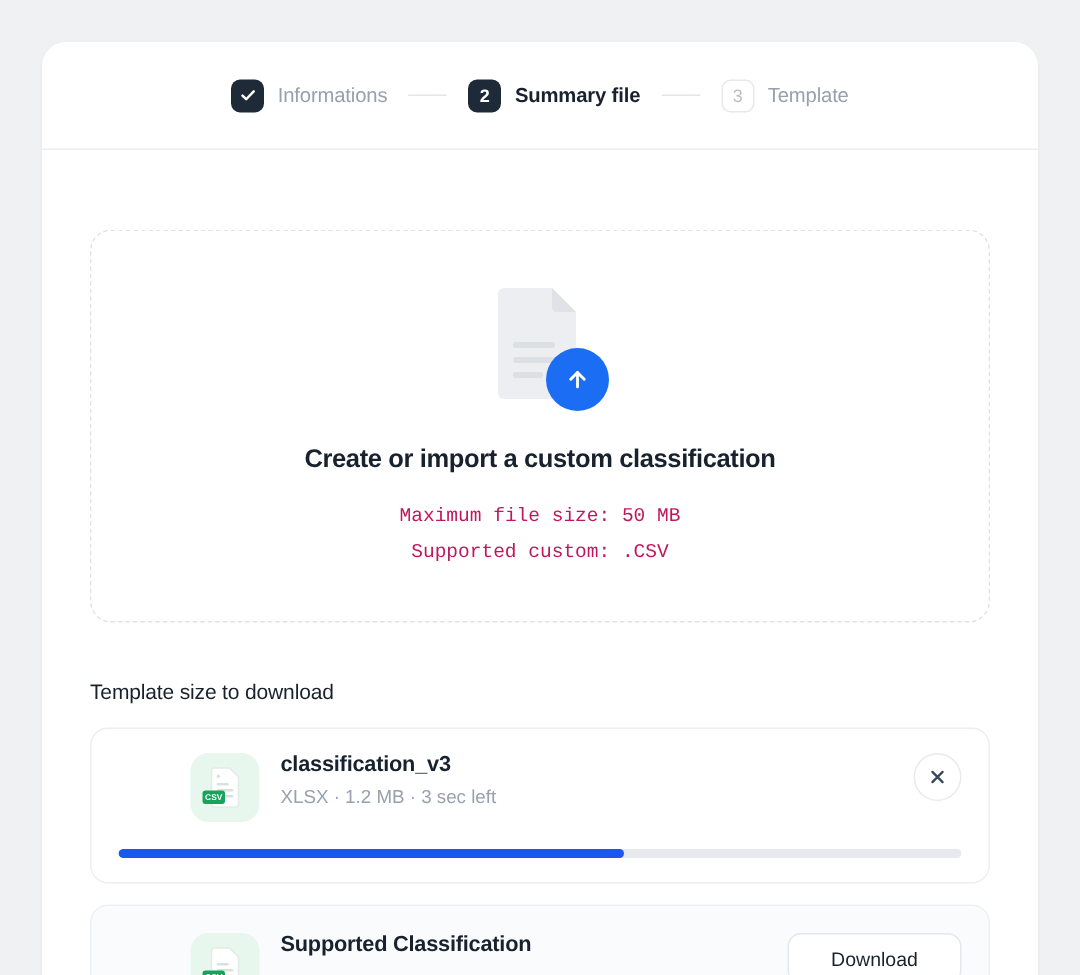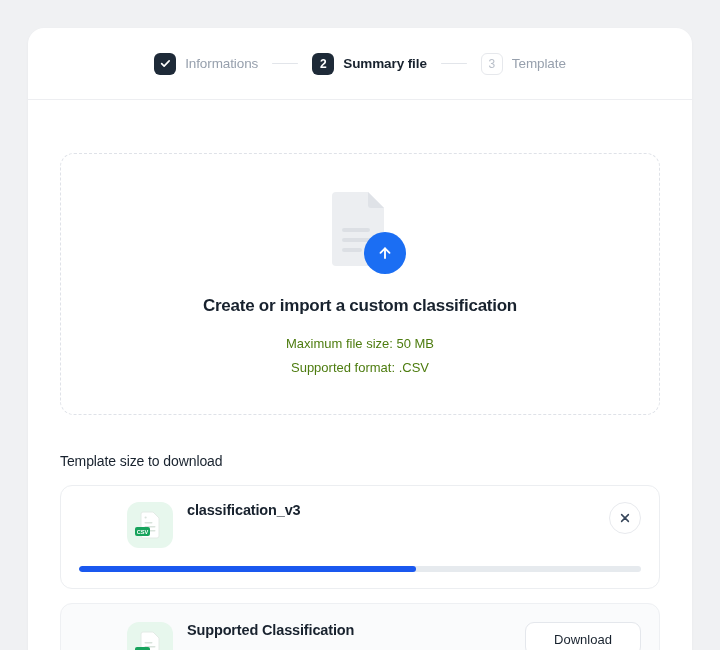--- a/index.html
+++ b/index.html
@@ -135,22 +135,23 @@
   .dz-title {
     font-size: 17px;
     font-weight: bold;
     color: #18222e;
     letter-spacing: -0.25px;
     margin-bottom: 16px;
   }
 
   .dz-sub {
     font-size: 13px;
-    color: #4d7c0f;
+    color: #be185d;
     line-height: 24px;
+    font-family: Liberation Mono, monospace;
   }
 
   
   .section-title {
     margin-top: 38px;
     font-size: 14px;
     color: #18222e;
     letter-spacing: -0.1px;
   }
 
@@ -301,21 +302,21 @@
         <div class="upload-badge">
           <svg width="18" height="18" viewBox="0 0 20 20" aria-hidden="true">
             <path d="M10 15.5 V5" stroke="#ffffff" stroke-width="2.1" stroke-linecap="round"></path>
             <path d="M5 9.8 L10 4.8 L15 9.8" fill="none" stroke="#ffffff" stroke-width="2.1" stroke-linecap="round" stroke-linejoin="round"></path>
           </svg>
         </div>
       </div>
 
       <div class="dz-title">Create or import a custom classification</div>
       <div class="dz-sub">Maximum file size: 50 MB</div>
-      <div class="dz-sub">Supported format: .CSV</div>
+      <div class="dz-sub">Supported custom: .CSV</div>
 
     </div>
 
     <div class="section-title">Template size to download</div>
 
     <div class="file-card">
       <div class="file-row">
 
         <div class="file-icon">
           <svg width="46" height="46" viewBox="0 0 46 46" aria-hidden="true">
@@ -324,20 +325,21 @@
             <rect x="17.5" y="24" width="11" height="1.6" rx="0.8" fill="#d9e3dc"></rect>
             <rect x="17.5" y="28" width="11" height="1.6" rx="0.8" fill="#d9e3dc"></rect>
             <circle cx="18.6" cy="15.5" r="1.1" fill="#d9e3dc"></circle>
             <rect x="8" y="25" width="15" height="9" rx="2" fill="#17a35c"></rect>
             <text x="15.5" y="31.6" font-family="Liberation Sans, sans-serif" font-size="5.6" font-weight="bold" fill="#ffffff" text-anchor="middle">CSV</text>
           </svg>
         </div>
 
         <div class="file-meta-wrap">
           <div class="file-name">classification_v3</div>
+          <div class="file-meta">XLSX · 1.2 MB · 3 sec left</div>
         </div>
 
         <div class="close-btn">
           <svg width="12" height="12" viewBox="0 0 12 12" aria-hidden="true">
             <path d="M2.6 2.6 L9.4 9.4 M9.4 2.6 L2.6 9.4" stroke="#37465a" stroke-width="1.5" stroke-linecap="round"></path>
           </svg>
         </div>
 
       </div>
 

